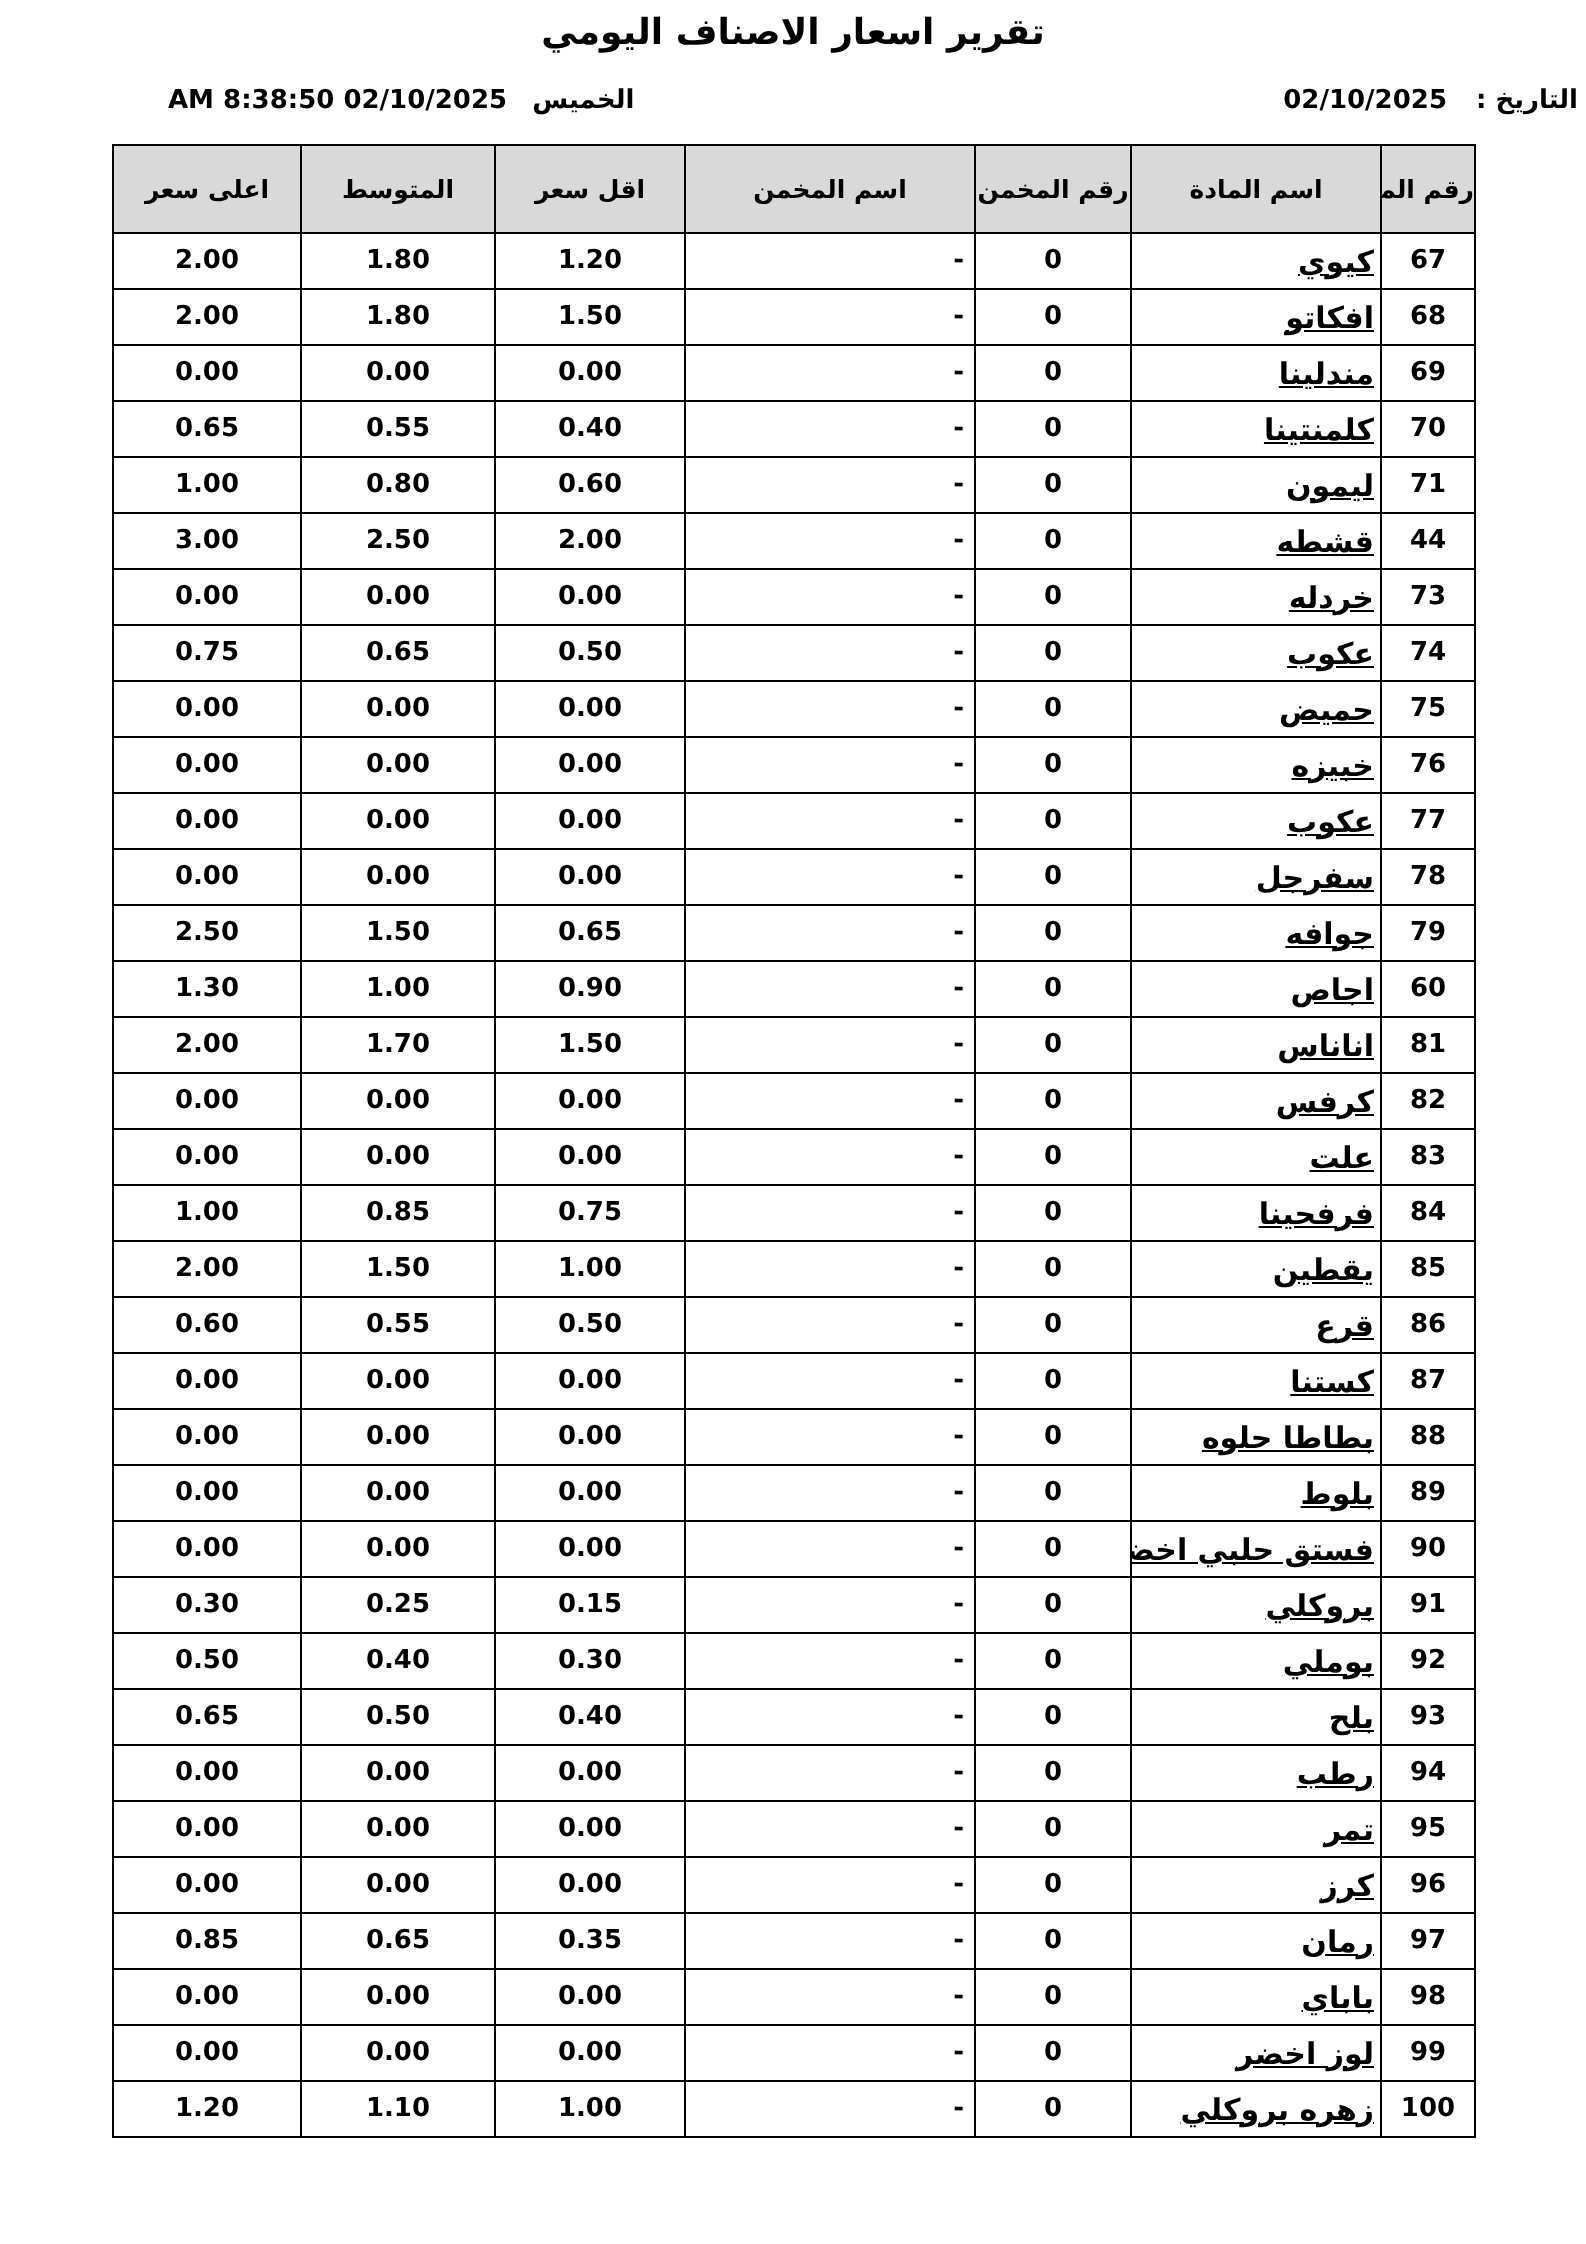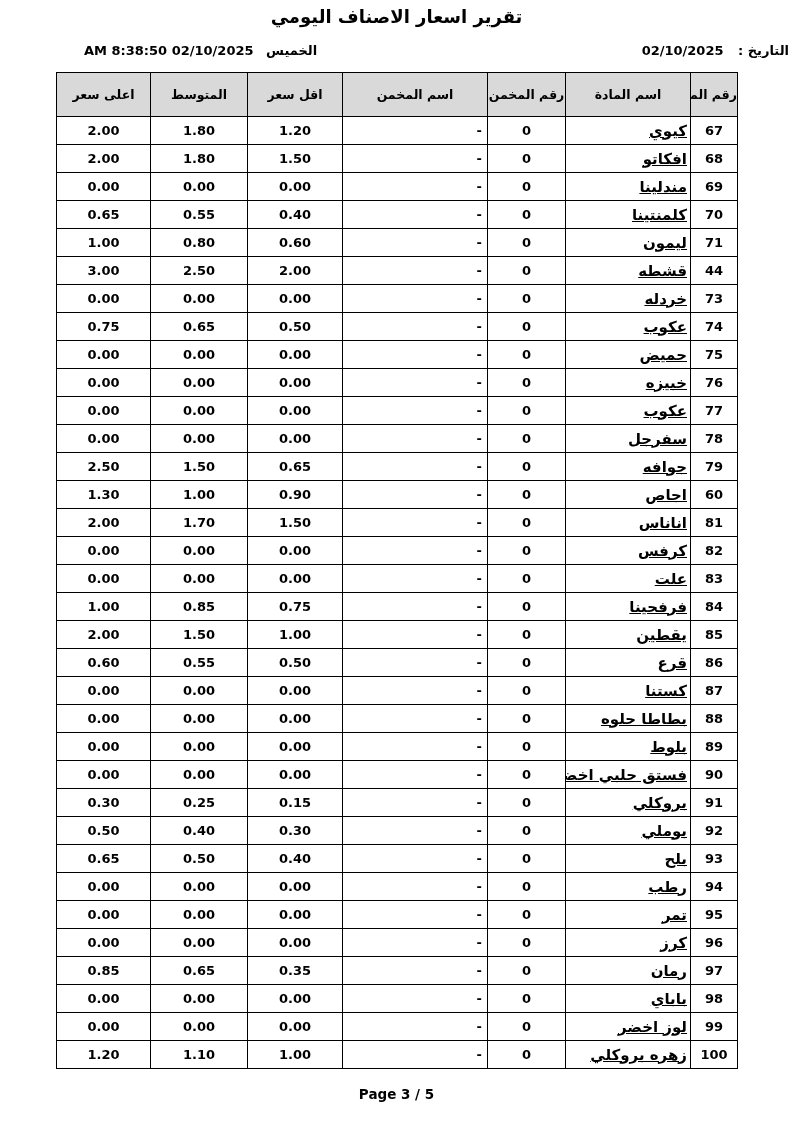--- a/index.html
+++ b/index.html
@@ -422,15 +422,14 @@
           <td class="name">زهره بروكلي</td>
           <td class="num">0</td>
           <td class="dash">-</td>
           <td class="num">1.00</td>
           <td class="num">1.10</td>
           <td class="num">1.20</td>
         </tr>
       </tbody>
   </table>
 
-  <div class="page-footer">Page 3 / 5</div>
 
 </div>
 
 </body></html>

